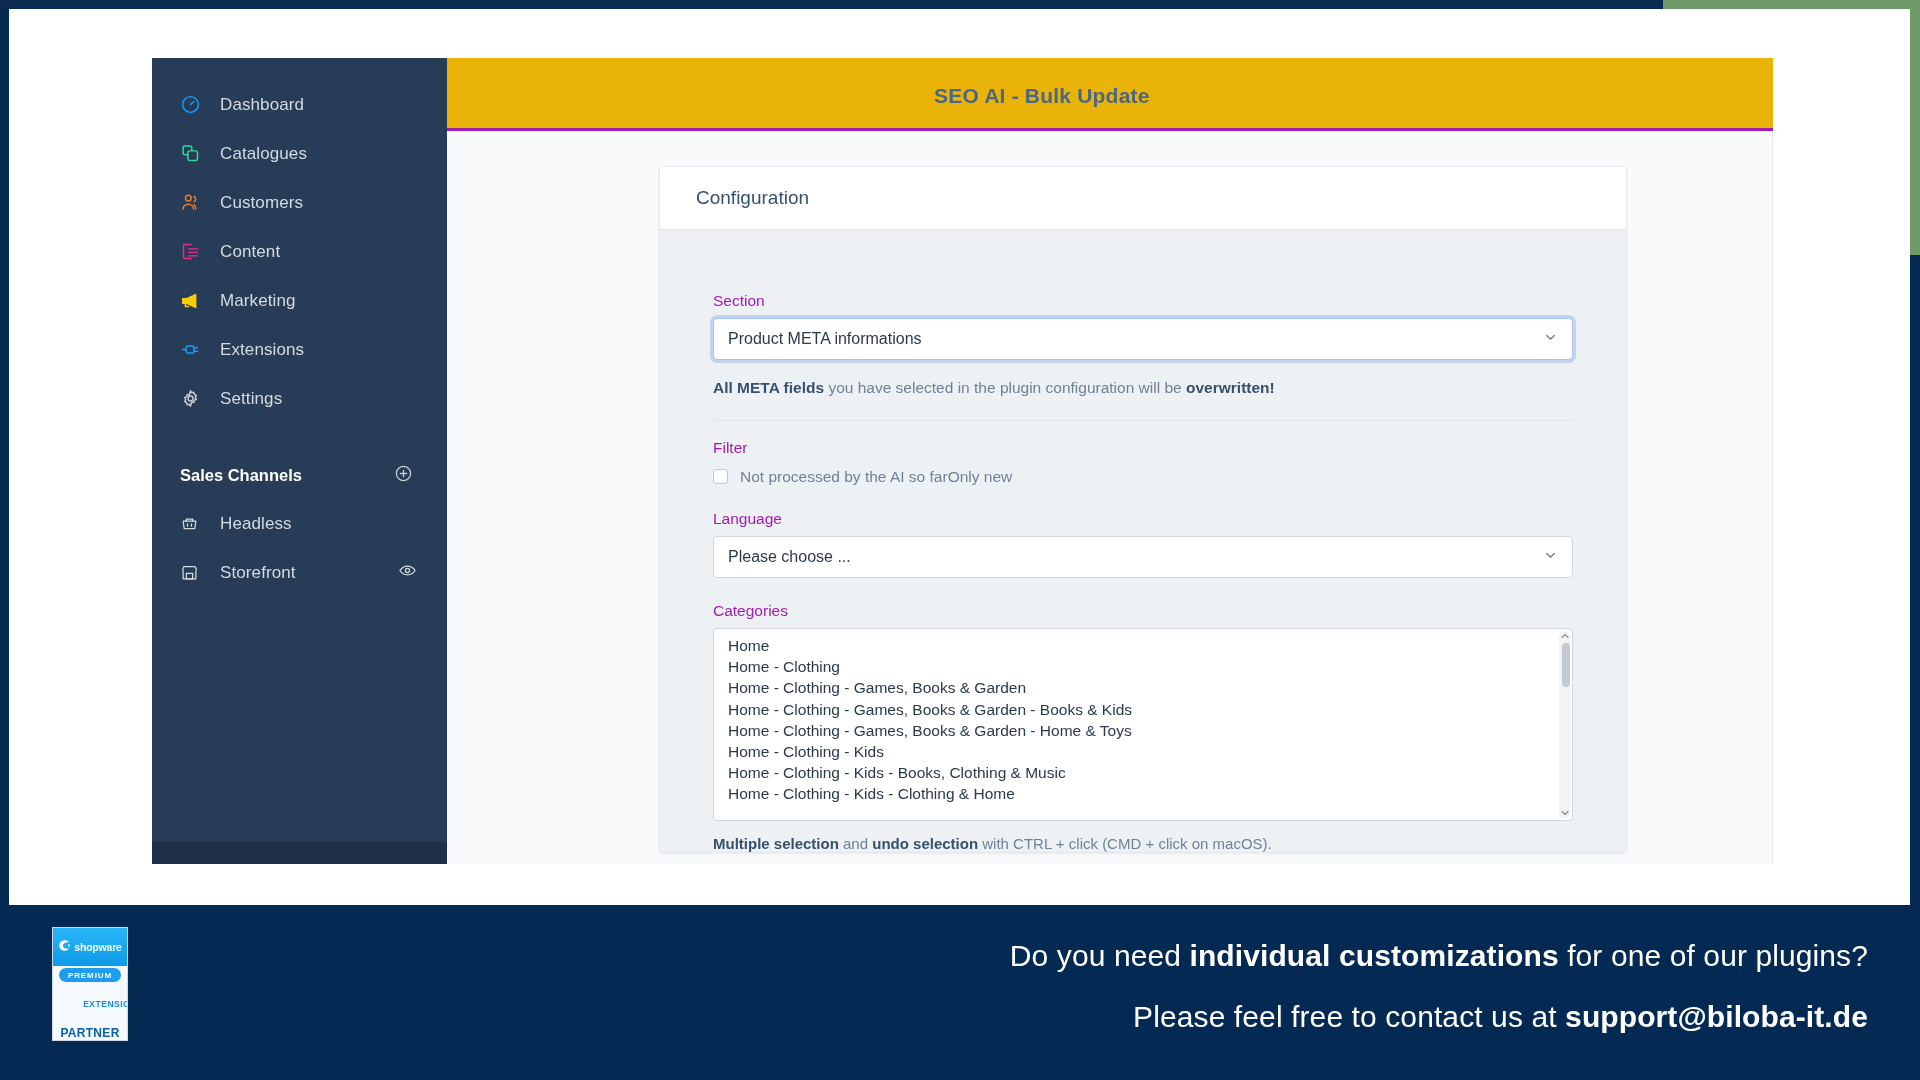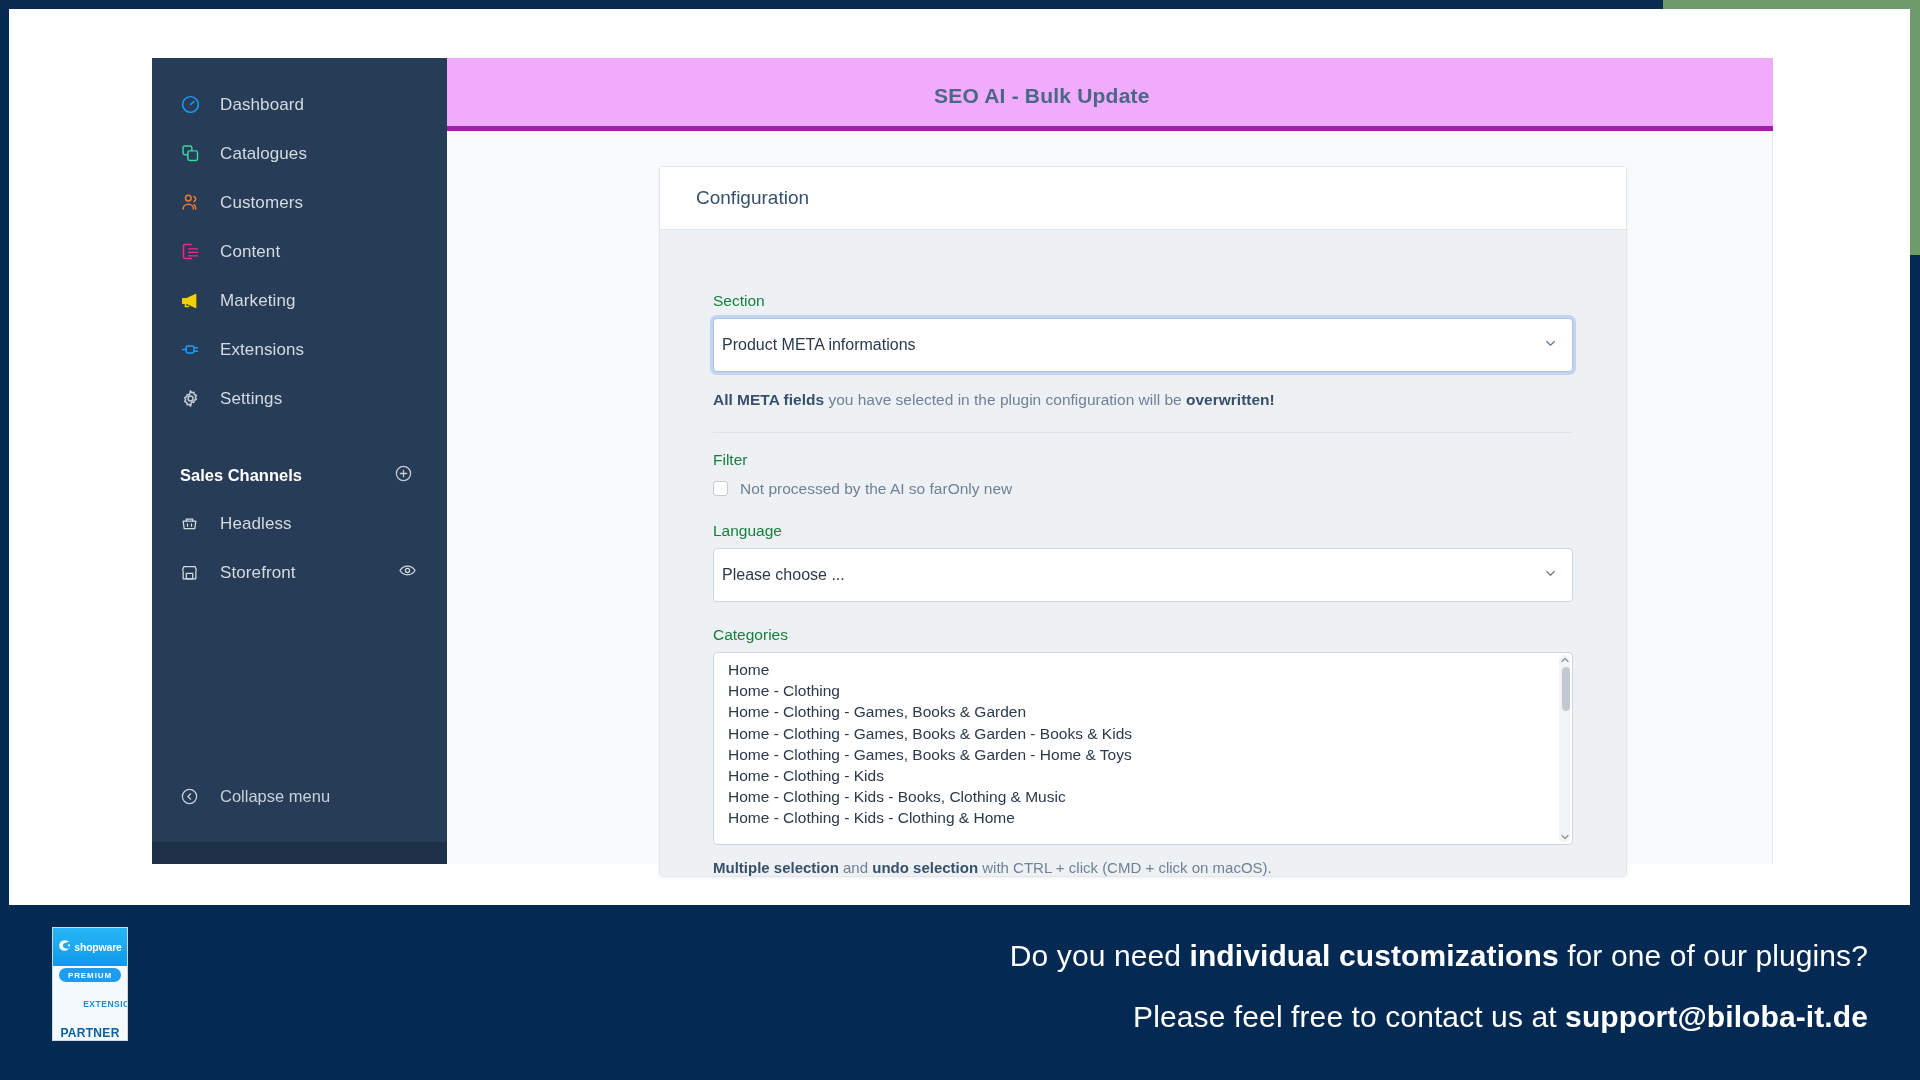--- a/index.html
+++ b/index.html
@@ -57,22 +57,22 @@
   }
   #sidebar-footer {
     position:absolute; left:0; bottom:0; width:100%; height:22px;
     background:#1f3149;
   }
 
   
   #main { position:absolute; left:295px; top:0; right:0; height:806px; background:#ffffff; }
 
   #topbar {
-    position:relative; height:73px; background:#f0abfc;
-    border-bottom:5px solid #a21caf;
+    position:relative; height:73px; background:#eab308;
+    border-bottom:3px solid #a21caf;
   }
   #page-title {
     position:absolute; left:487px; top:26px;
     font-size:21px; font-weight:700; color:#4a6785; letter-spacing:.2px;
   }
 
   #content-scroll {
     position:relative; height:733px; background:#f9fafb;
     border-right:1px solid #e4e8ed;
     text-decoration:underline;
@@ -86,27 +86,27 @@
   }
   #config-head {
     height:63px; display:flex; align-items:center; padding-left:36px;
     border-bottom:1px solid #e3e7ec; background:#ffffff;
   }
   #config-head h2 { font-size:19px; font-weight:400; color:#35516e; }
 
   #config-body { background:#eef1f4; padding:62px 53px 0 53px; min-height:540px; }
 
   .field-label {
-    font-size:15.5px; color:#15803d; margin-bottom:8px; font-weight:400;
+    font-size:15.5px; color:#a21caf; margin-bottom:8px; font-weight:400;
   }
 
   .select-box {
-    position:relative; height:54px; background:#ffffff;
+    position:relative; height:42px; background:#ffffff;
     border:1px solid #d0d6dd; border-radius:4px;
-    display:flex; align-items:center; padding:0 40px 0 8px;
+    display:flex; align-items:center; padding:0 40px 0 14px;
     font-size:16px; color:#2b3a4b; cursor:pointer;
   }
   .select-box.focused {
     border-color:#a7c4f0; box-shadow:0 0 0 3px rgba(141,177,232,.45);
   }
   .select-box .chev {
     position:absolute; right:14px; top:50%; transform:translateY(-50%);
     pointer-events:none;
   }
 
@@ -303,29 +303,20 @@
             <span class="nav-label">Storefront</span>
           </span>
           <span>
             <svg width="19" height="19" viewBox="0 0 24 24" fill="none" stroke="#d4dae1" stroke-width="1.6">
               <path d="M2.5 12S6 6.5 12 6.5 21.5 12 21.5 12 18 17.5 12 17.5 2.5 12 2.5 12z"></path>
               <circle cx="12" cy="12" r="2.6"></circle>
             </svg>
           </span>
         </div>
 
-        <div id="collapse-row">
-          <span class="nav-ico">
-            <svg width="19" height="19" viewBox="0 0 24 24" fill="none" stroke="#c8d1da" stroke-width="1.6">
-              <circle cx="12" cy="12" r="9"></circle>
-                <path d="M13.4 8.6L10 12l3.4 3.4" stroke-linecap="round" stroke-linejoin="round"></path>
-            </svg>
-          </span>
-          <span class="nav-label">Collapse menu</span>
-        </div>
 
         <div id="sidebar-footer"></div>
       </div>
 
       <div id="main">
 
         <div id="topbar">
           <div id="page-title">SEO AI - Bulk Update</div>
         </div>
 

